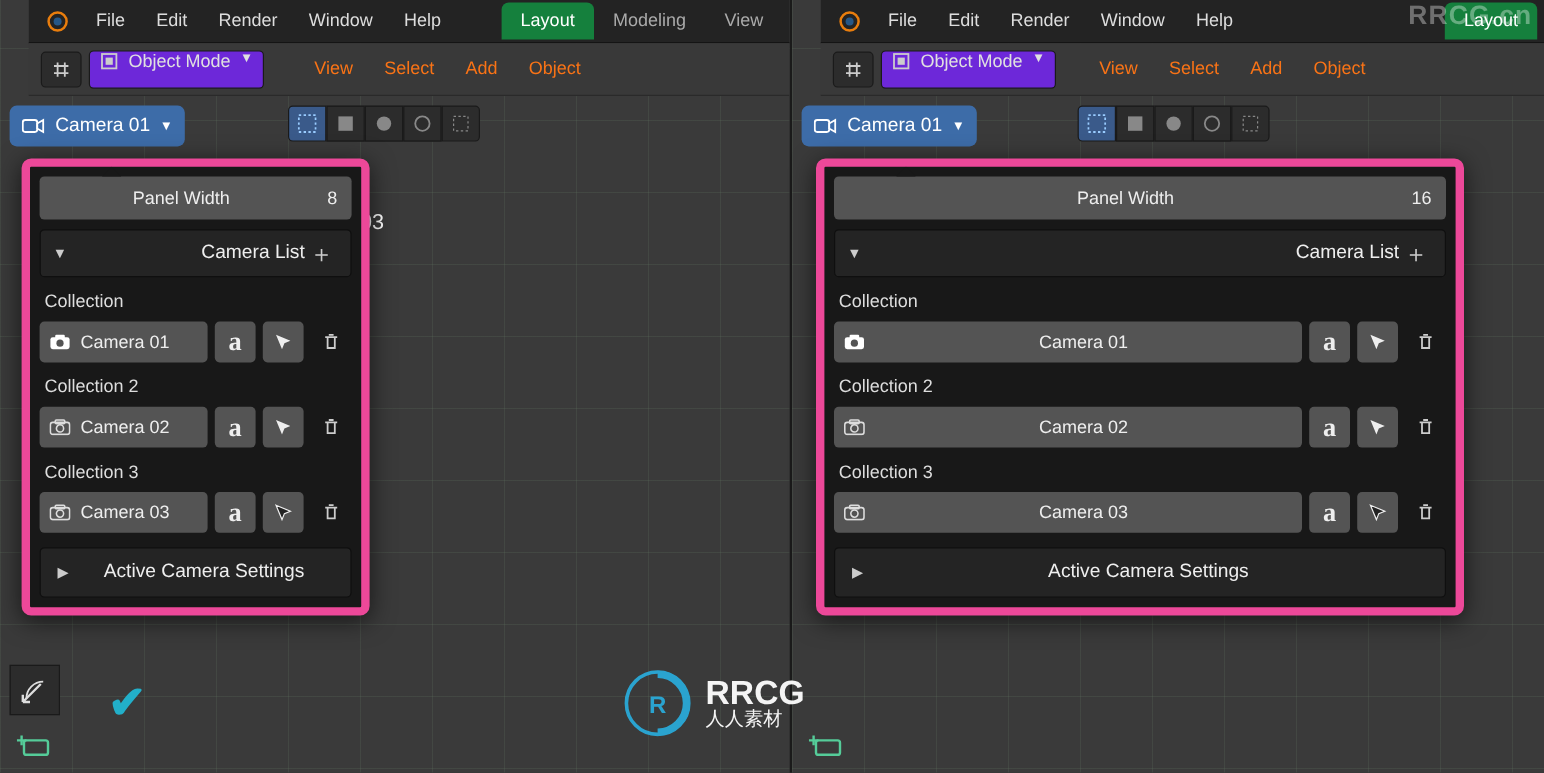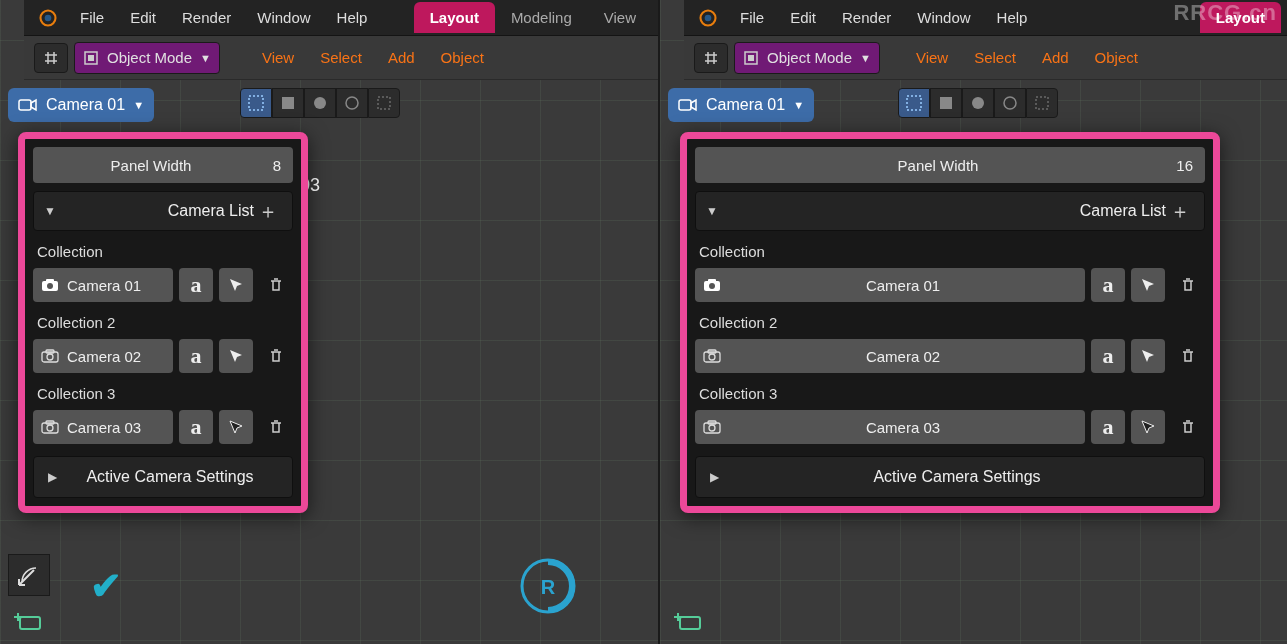--- a/index.html
+++ b/index.html
@@ -12,24 +12,24 @@
   background-image:
     linear-gradient(rgba(120,150,120,0.15) 1px,transparent 1px),
     linear-gradient(90deg,rgba(120,150,120,0.15) 1px,transparent 1px);
   background-size:60px 60px; background-position:0 400px; }
 .topmenu { height:36px; display:flex; align-items:center; background:#232323; border-bottom:1px solid #141414; padding:0 6px; gap:2px; position:relative; z-index:5;}
 .logo { width:24px; height:24px; margin:0 6px; display:flex; align-items:center; justify-content:center; }
 .logo svg { width:20px; height:20px; }
 .m-item { padding:6px 12px; font-size:15px; color:#ddd; border-radius:4px; cursor:pointer; }
 .tabs { display:flex; margin-left:auto; gap:0; }
 .tab { padding:7px 16px; font-size:15px; color:#aaa; cursor:pointer; border-radius:6px 6px 0 0;}
-.tab.active { background:#be185d; color:#fff;font-weight:bold; }
+.tab.active { background:#15803d; color:#fff; }
 .header2 { height:44px; display:flex; align-items:center; background:#393939; border-bottom:1px solid #2a2a2a; padding:0 10px; gap:6px; position:relative; z-index:5;}
 .icon-btn { width:34px; height:30px; background:#2c2c2c; border:1px solid #1a1a1a; border-radius:4px; display:flex; align-items:center; justify-content:center; cursor:pointer; color:#ccc; }
-.mode-dd { height:32px; background:#701a75; border:1px solid #1a1a1a; border-radius:4px; display:flex; align-items:center; padding:0 8px; gap:8px; cursor:pointer; font-size:15px;}
+.mode-dd { height:32px; background:#6d28d9; border:1px solid #1a1a1a; border-radius:4px; display:flex; padding:0 8px; gap:8px; cursor:pointer; font-size:15px;}
 .hdr-link { padding:6px 10px; font-size:15px; cursor:pointer; color:#f97316;}
 .camera-dd { position:absolute; top:88px; left:8px; height:34px; background:#3d6ca8; border-radius:6px; display:flex; align-items:center; padding:0 10px; gap:8px; cursor:pointer; font-size:16px; color:#fff; z-index:6;}
 .shading-btns { position:absolute; top:88px; left:240px; display:flex; gap:0; z-index:6;}
 .shading-btns .sbtn { width:32px; height:30px; background:#2c2c2c; border:1px solid #1a1a1a; display:flex; align-items:center; justify-content:center; cursor:pointer; }
 .shading-btns .sbtn:first-child { border-radius:4px 0 0 4px; background:#3a5a8a;}
 .shading-btns .sbtn:last-child { border-radius:0 4px 4px 0;}
 .popover { position:absolute; background:#181818; border:7px solid #ec4899; border-radius:8px; padding:8px; z-index:10; box-shadow:0 4px 20px rgba(0,0,0,0.6);}
 .pop-left { top:132px; left:18px; width:290px; }
 .pop-right { top:132px; left:680px; width:540px; }
 .popover::before { content:''; position:absolute; top:-8px; left:60px; border:8px solid transparent; border-bottom-color:#181818; }
@@ -415,14 +415,18 @@
     <span class="title">Active Camera Settings</span>
   </div>
 </div>
 
 <div class="watermark">
   <svg class="wm-logo" viewBox="0 0 56 56">
     <circle cx="28" cy="28" r="26" fill="none" stroke="#2aa9d8" stroke-width="3"></circle>
     <path d="M28 4a24 24 0 0 1 0 48" fill="none" stroke="#2aa9d8" stroke-width="6"></path>
     <text x="28" y="36" text-anchor="middle" font-size="20" font-weight="bold" fill="#2aa9d8">R</text>
   </svg>
+  <div class="wm-txt">
+    <span class="big">RRCG</span>
+    <span class="sm">人人素材</span>
+  </div>
 </div>
 <div class="watermark2">RRCG.cn</div>
 
 </body></html>

